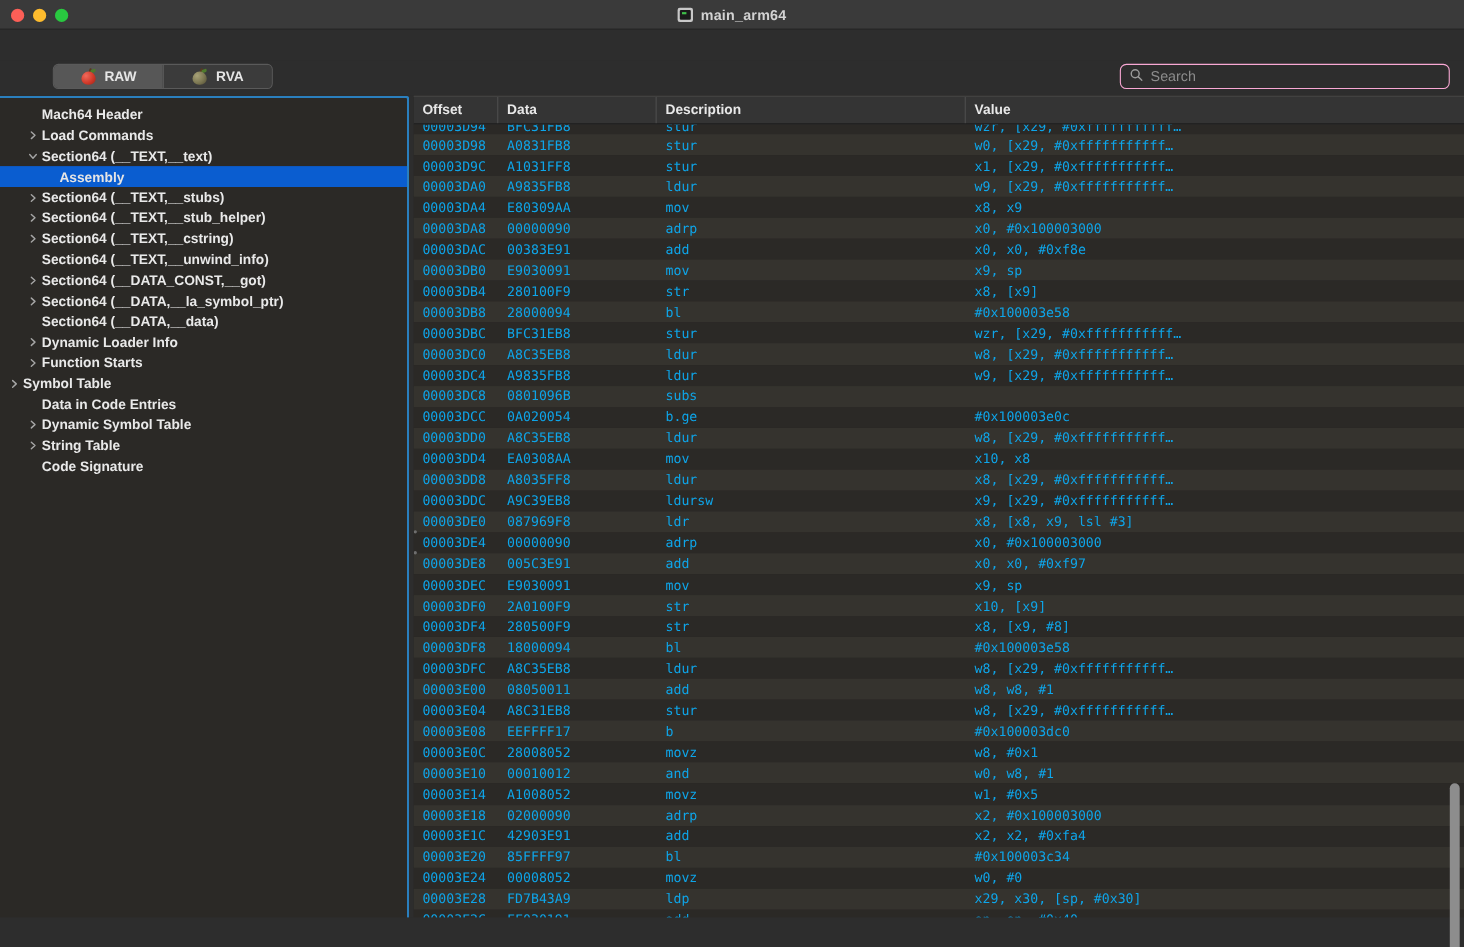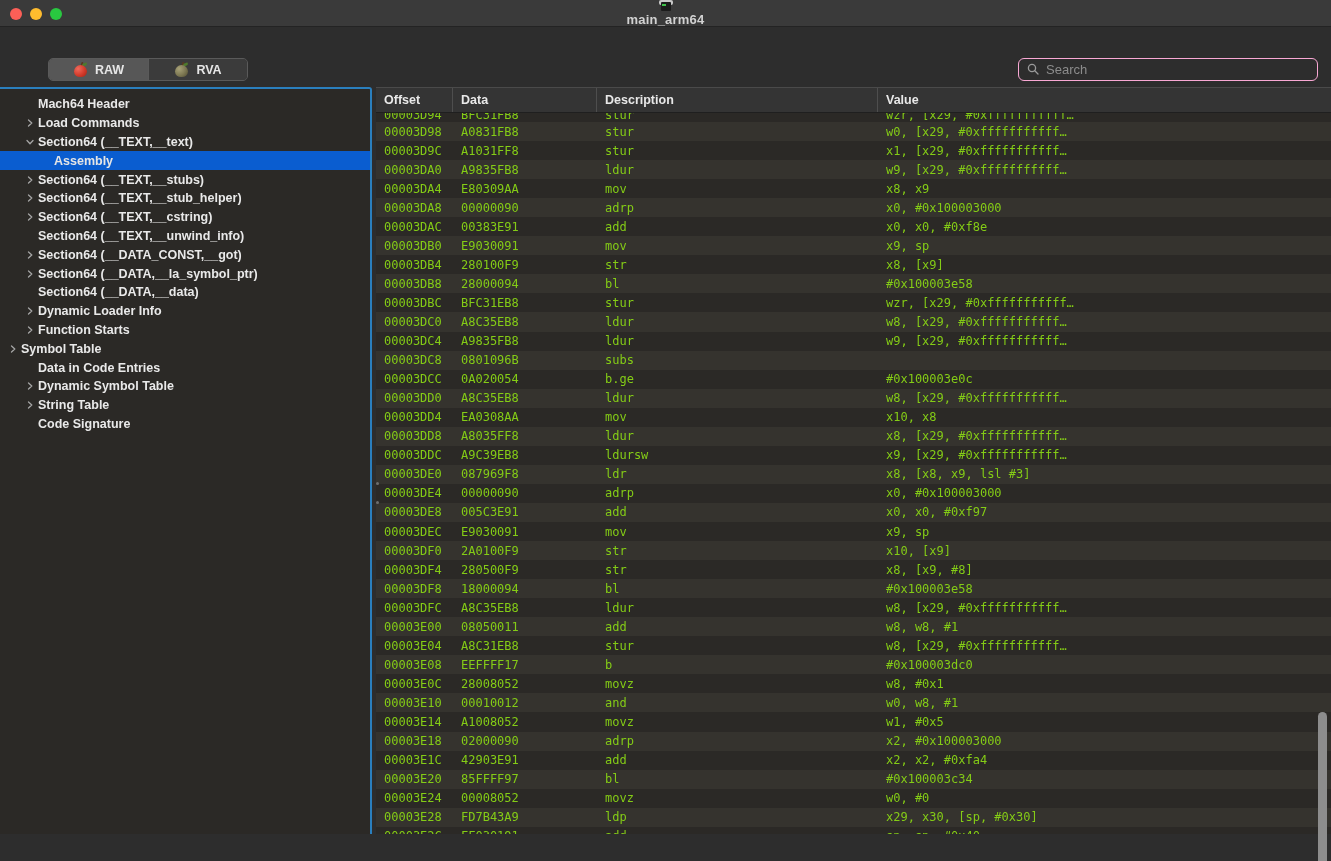--- a/index.html
+++ b/index.html
@@ -29,21 +29,21 @@
     position: absolute; left: 10px; top: 0; height: 27px;
     display: flex; align-items: center; gap: 8px;
   }
   .light { width: 12px; height: 12px; border-radius: 50%; display: block; }
   .light.red    { background: #fc5f57; }
   .light.yellow { background: #febc2e; }
   .light.green  { background: #29c840; }
   .title-center {
     position: absolute; left: 0; right: 0; top: 0; height: 27px;
     display: flex; align-items: center; justify-content: center;
-    gap: 7px; pointer-events: none; flex-direction: column;
+    gap: 7px; pointer-events: none;
   }
   .title-icon {
     width: 14px; height: 13px;
     background: #c8c8c8;
     border-radius: 2px;
     position: relative;
     display: inline-block;
   }
   .title-icon::after {
     content: "";
@@ -222,21 +222,21 @@
     position: relative;
     height: 757px;
     overflow: hidden;
   }
   .tr {
     display: flex;
     height: 19.05px;
     align-items: center;
     font-family: "DejaVu Sans Mono", monospace;
     font-size: 12px;
-    color: #84cc16;
+    color: #0ea5e9;
     white-space: nowrap;
     cursor: default;
   }
   .tr.odd  { background: #2b2926; }
   .tr.even { background: #35332e; }
   .tr.clipped { height: 9px; align-items: flex-end; overflow: hidden; }
   .td {
     padding-left: 8px;
     overflow: hidden;
     flex: none;

